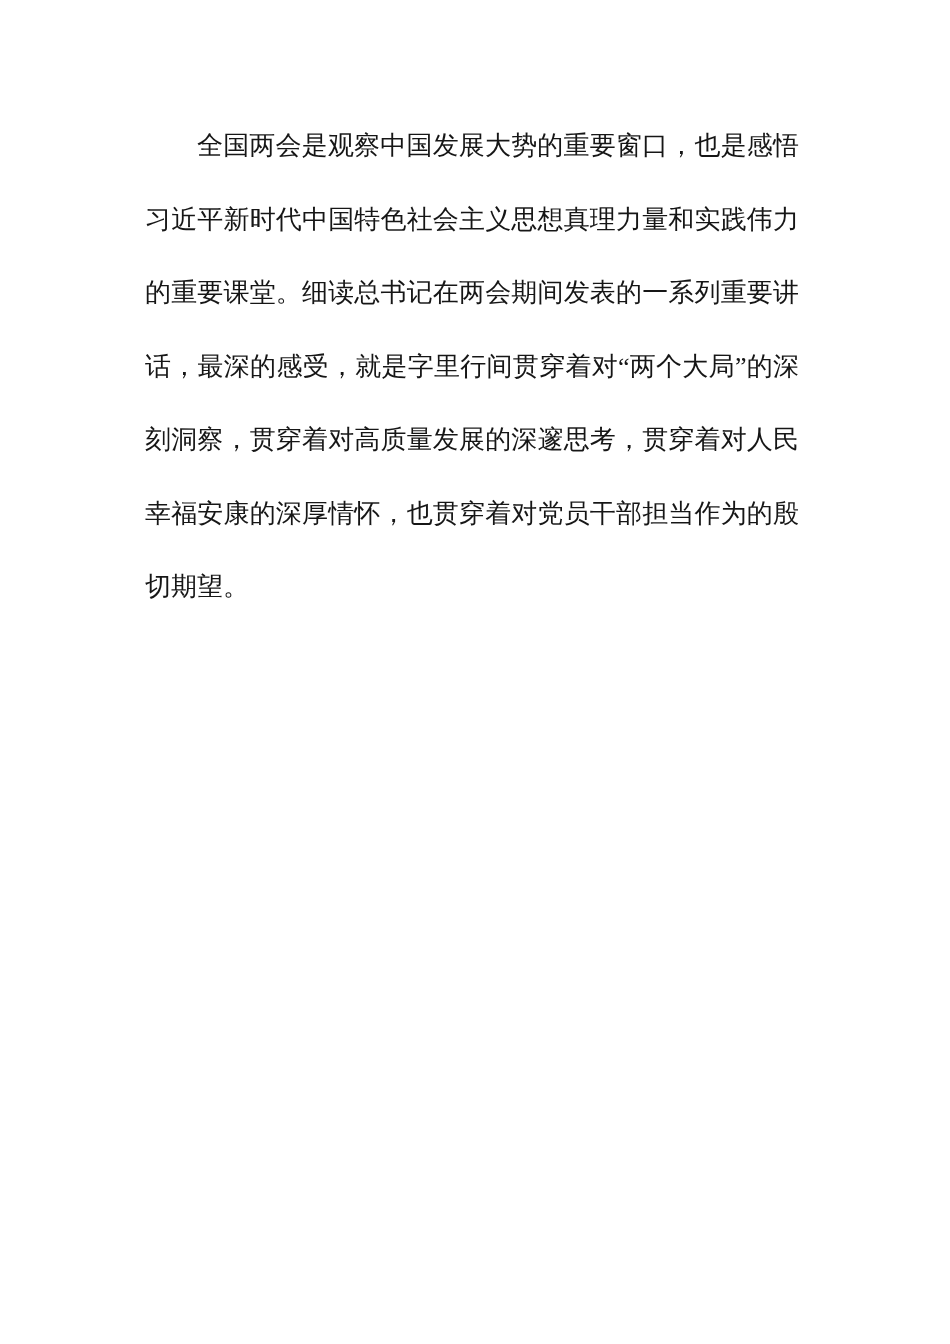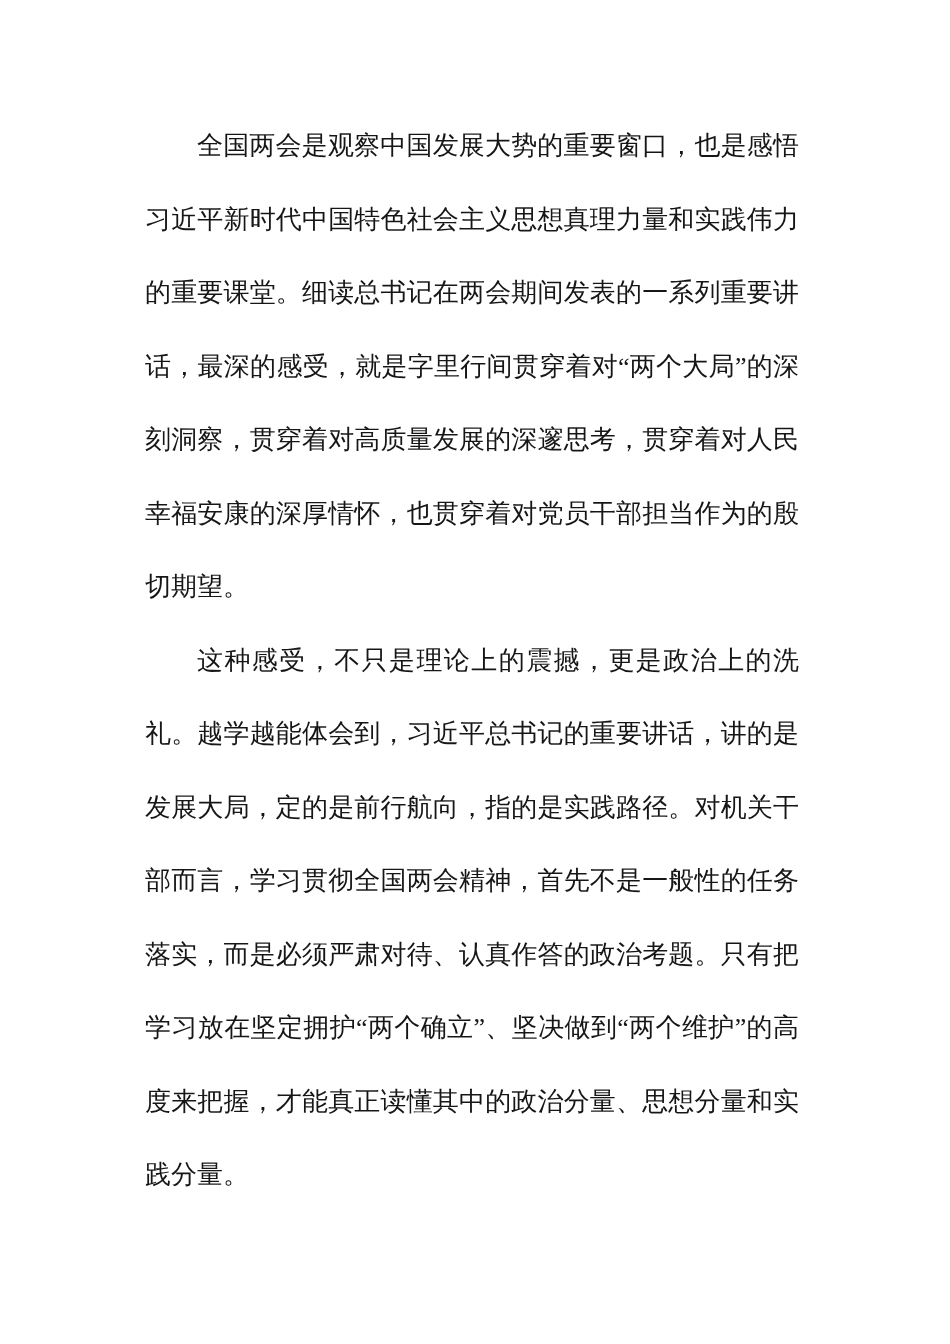--- a/index.html
+++ b/index.html
@@ -38,15 +38,14 @@
     word-break: break-all;
     font-weight: 400;
   }
 </style>
 </head>
 <body>
 
 <div class="page">
   <div class="content">
     <p class="para">全国两会是观察中国发展大势的重要窗口，也是感悟习近平新时代中国特色社会主义思想真理力量和实践伟力的重要课堂。细读总书记在两会期间发表的一系列重要讲话，最深的感受，就是字里行间贯穿着对“两个大局”的深刻洞察，贯穿着对高质量发展的深邃思考，贯穿着对人民幸福安康的深厚情怀，也贯穿着对党员干部担当作为的殷切期望。</p>
-    <p class="para">这种感受，不只是理论上的震撼，更是政治上的洗礼。越学越能体会到，习近平总书记的重要讲话，讲的是发展大局，定的是前行航向，指的是实践路径。对机关干部而言，学习贯彻全国两会精神，首先不是一般性的任务落实，而是必须严肃对待、认真作答的政治考题。只有把学习放在坚定拥护“两个确立”、坚决做到“两个维护”的高度来把握，才能真正读懂其中的政治分量、思想分量和实践分量。</p>
   </div>
 </div>
 
 </body></html>

